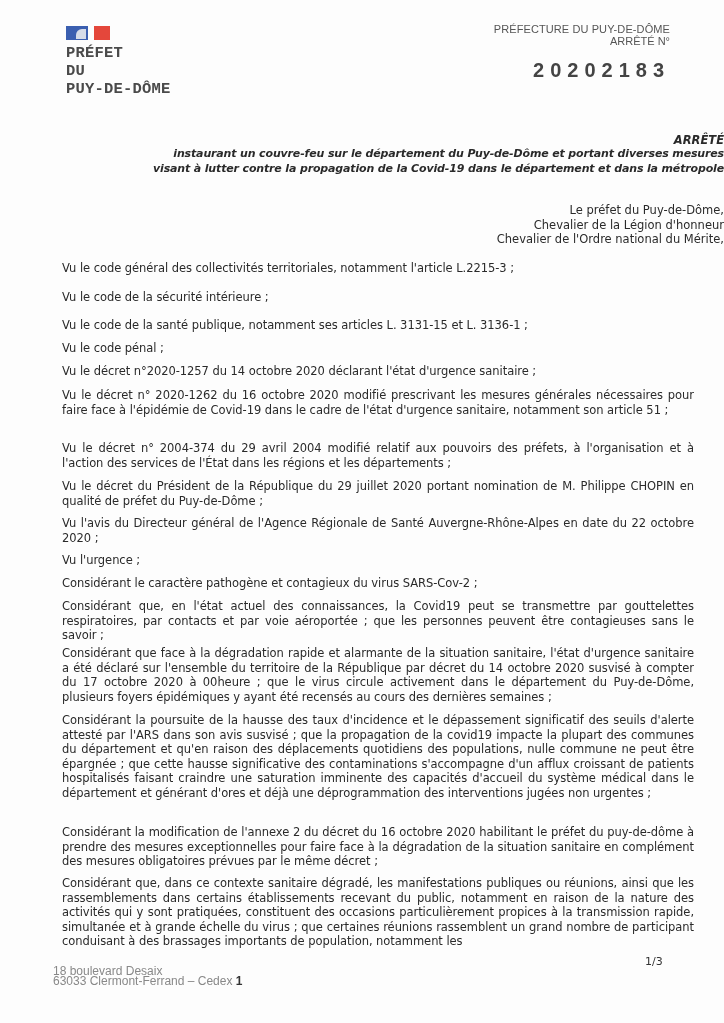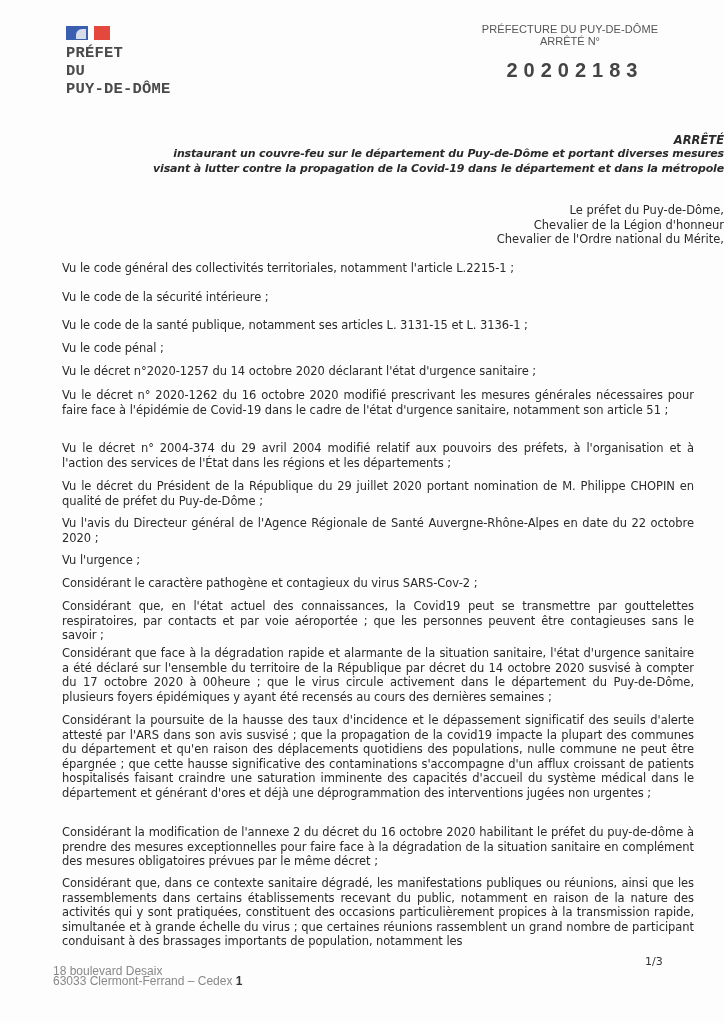--- a/index.html
+++ b/index.html
@@ -9,21 +9,21 @@
   }
   .page { position: absolute; left: 0; top: 0; width: 724px; height: 1023px; background: #fdfdfd; }
   .logo { position: absolute; left: 66px; top: 26px; }
   .flag { display: flex; width: 44px; height: 14px; }
   .flag .blue { width: 22px; height: 14px; background: #3b5fb0; position: relative; }
   .flag .blue::after { content: ""; position: absolute; right: 2px; top: 3px; width: 10px; height: 10px; background: #f2f2f2; border-radius: 6px 0 0 0; opacity: .85; }
   .flag .gap { width: 6px; }
   .flag .red { width: 16px; height: 14px; background: #e4473b; }
   .prefet-title { font-family: Liberation Mono, monospace; font-weight: bold; font-size: 15.5px; line-height: 18px; color: #4a4a4a; margin-top: 4px; letter-spacing: 0.2px; }
   .motto { font-family: "Liberation Serif", serif; font-style: italic; font-size: 8.5px; line-height: 10px; color: #3a3a3a; margin-top: 4px; }
-  .stamp { position: absolute; left: 470px; top: 23px; width: 200px; text-align: center; font-family: "Liberation Sans", sans-serif; color: #555; }
+  .stamp { position: absolute; left: 470px; top: 23px; width: 200px; text-align: right; font-family: "Liberation Sans", sans-serif; color: #555; }
   .stamp .l1 { font-size: 11px; line-height: 12px; letter-spacing: 0.1px; }
   .stamp .l2 { font-size: 11px; line-height: 12px; }
   .stamp .num { font-size: 20px; letter-spacing: 6px; margin-top: 12px; font-weight: bold; color: #444; margin-left: 10px; }
   .title-block { position: absolute; left: 40px; top: 133px; width: 684px; text-align: right; font-family: "DejaVu Sans", sans-serif; font-style: italic; }
   .title-block .t { font-weight: bold; font-size: 11.5px; line-height: 14px; }
   .title-block .sub { font-weight: bold; font-size: 11px; line-height: 14.5px; letter-spacing: -0.15px; }
   .prefet-block { position: absolute; left: 40px; top: 203px; width: 684px; text-align: right; font-size: 11.5px; line-height: 14.5px; }
   .body { position: absolute; left: 62px; top: 0; width: 632px; font-size: 11.5px; line-height: 14.5px; }
   .para { position: absolute; left: 0; width: 632px; text-align: justify; letter-spacing: -0.05px; }
   .footer-addr { position: absolute; left: 53px; top: 966px; font-family: "Liberation Sans", sans-serif; font-size: 12px; line-height: 10px; color: #888; }
@@ -60,21 +60,21 @@
     <div class="sub">visant à lutter contre la propagation de la Covid-19 dans le département et dans la métropole</div>
   </div>
 
   <div class="prefet-block">
     <div>Le préfet du Puy-de-Dôme,</div>
     <div>Chevalier de la Légion d'honneur</div>
     <div>Chevalier de l'Ordre national du Mérite,</div>
   </div>
 
   <div class="body">
-    <div class="para" style="top:261px">Vu le code général des collectivités territoriales, notamment l'article L.2215-1 ;</div>
+    <div class="para" style="top:261px">Vu le code général des collectivités territoriales, notamment l'article L.2215-3 ;</div>
     <div class="para" style="top:290px">Vu le code de la sécurité intérieure ;</div>
     <div class="para" style="top:318px">Vu le code de la santé publique, notamment ses articles L. 3131-15 et L. 3136-1 ;</div>
     <div class="para" style="top:341px">Vu le code pénal ;</div>
     <div class="para" style="top:364px">Vu le décret n°2020-1257 du 14 octobre 2020 déclarant l'état d'urgence sanitaire ;</div>
     <div class="para" style="top:388px">Vu le décret n° 2020-1262 du 16 octobre 2020 modifié prescrivant les mesures générales nécessaires pour faire face à l'épidémie de Covid-19 dans le cadre de l'état d'urgence sanitaire, notamment son article 51 ;</div>
     <div class="para" style="top:441px">Vu le décret n° 2004-374 du 29 avril 2004 modifié relatif aux pouvoirs des préfets, à l'organisation et à l'action des services de l'État dans les régions et les départements ;</div>
     <div class="para" style="top:479px">Vu le décret du Président de la République du 29 juillet 2020 portant nomination de M. Philippe CHOPIN en qualité de préfet du Puy-de-Dôme ;</div>
     <div class="para" style="top:516px">Vu l'avis du Directeur général de l'Agence Régionale de Santé Auvergne-Rhône-Alpes en date du 22 octobre 2020 ;</div>
     <div class="para" style="top:553px">Vu l'urgence ;</div>
     <div class="para" style="top:576px">Considérant le caractère pathogène et contagieux du virus SARS-Cov-2 ;</div>

